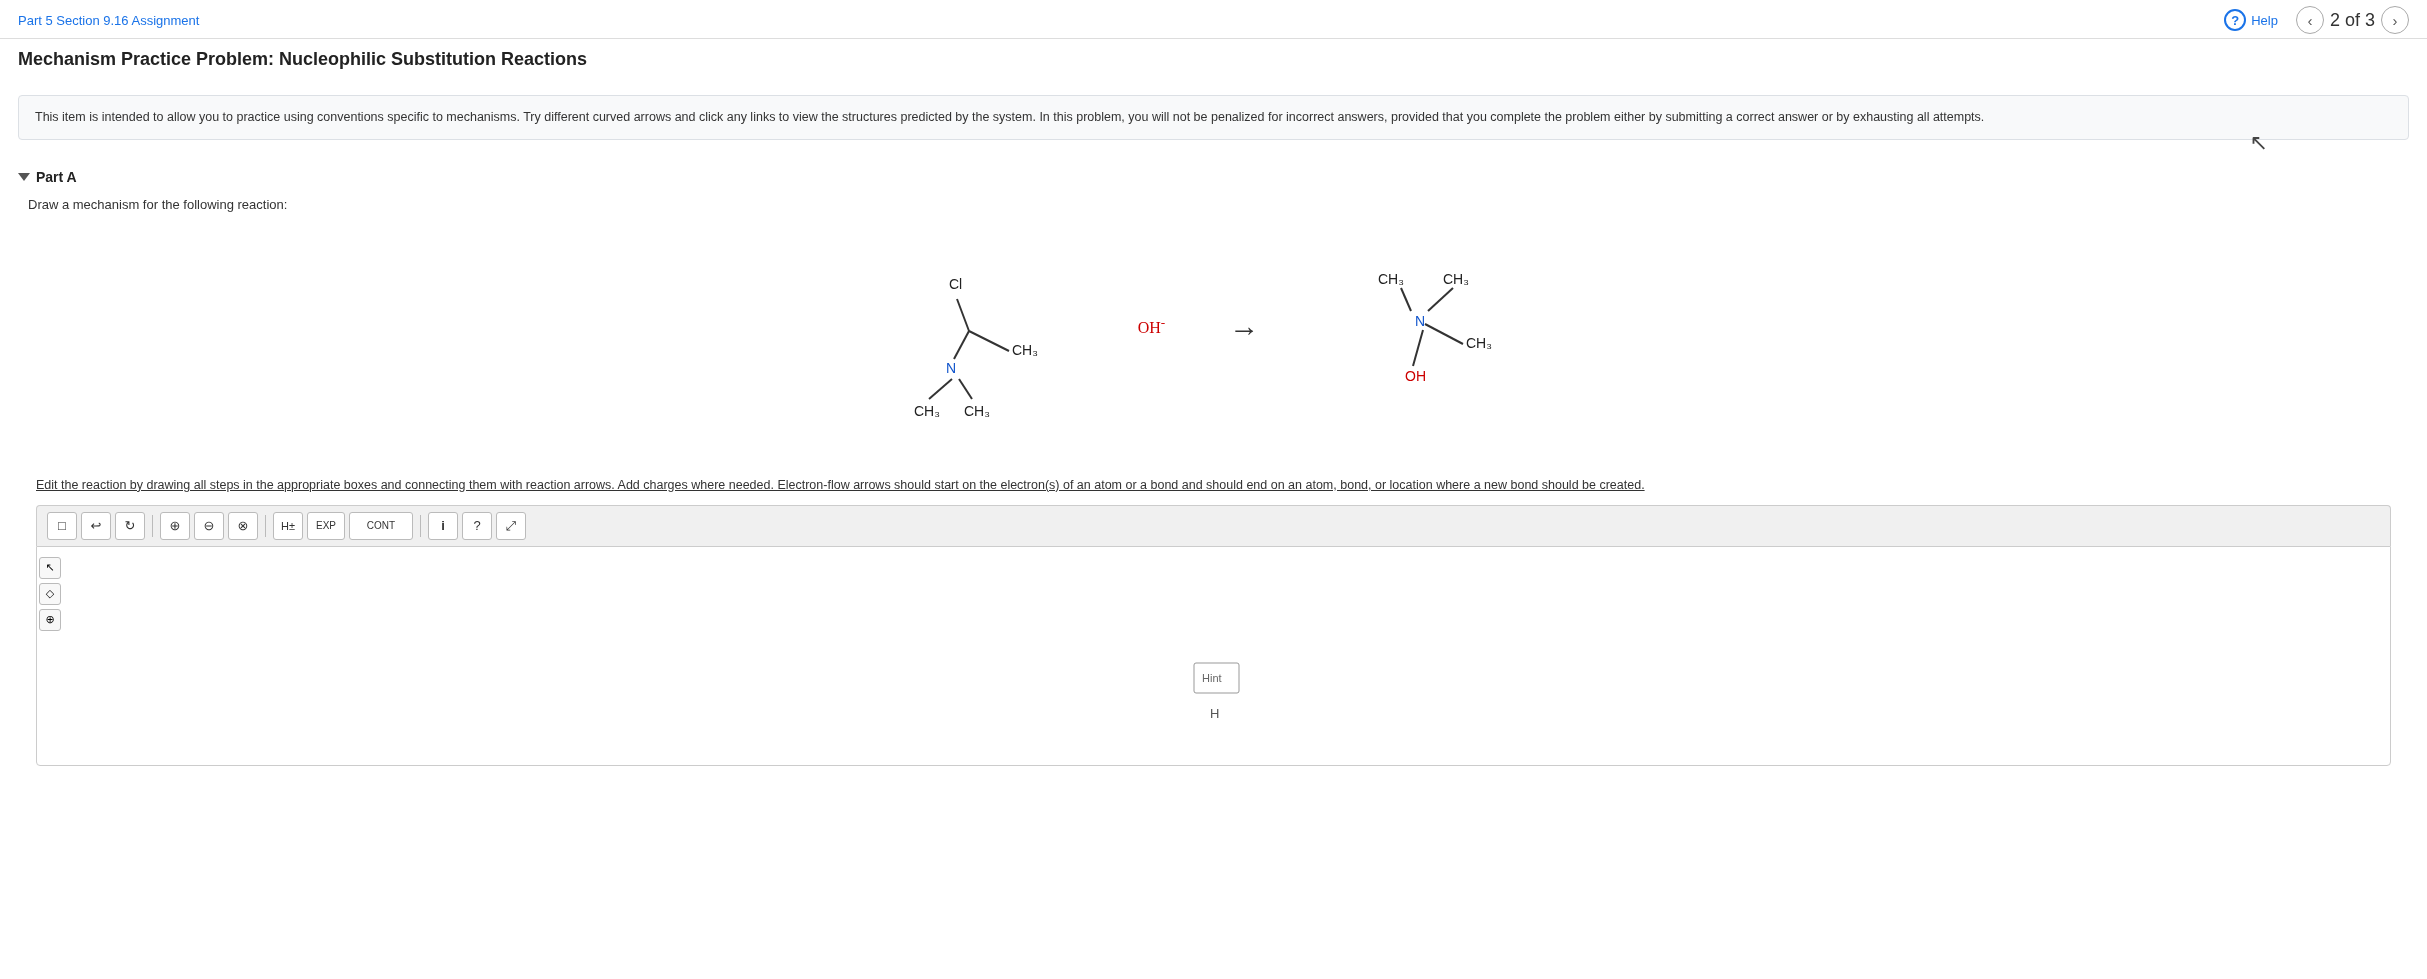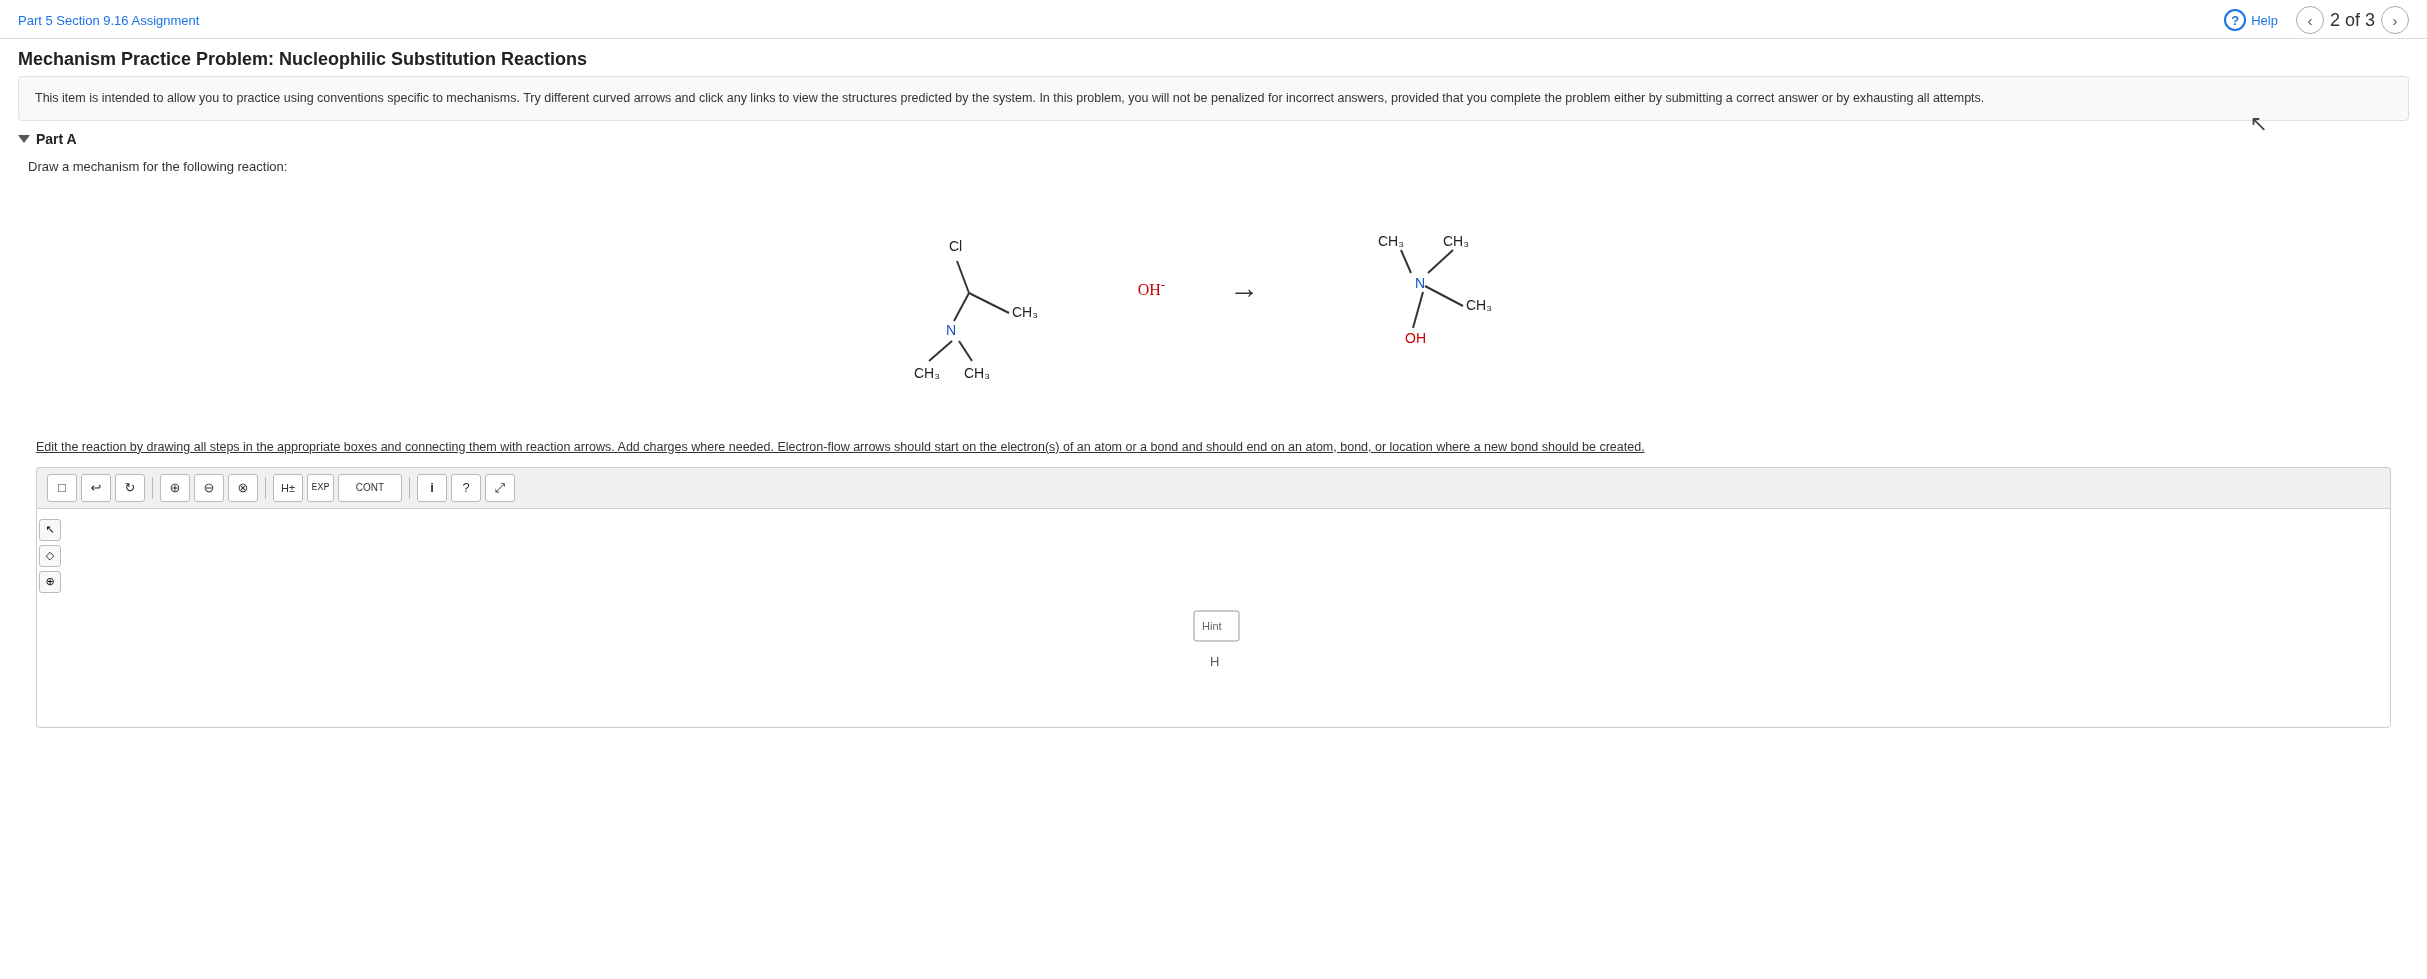--- a/index.html
+++ b/index.html
@@ -78,21 +78,21 @@
       background: #fff;
     }
     .page-title {
       font-size: 18px;
       font-weight: 700;
       color: #222;
     }
 
     
     .info-banner {
-      margin: 2px 18px;
+      margin: 21px 18px;
       background: #f8f9fa;
       border: 1px solid #dce0e5;
       border-radius: 4px;
       padding: 12px 16px;
       font-size: 12.5px;
       color: #333;
       line-height: 1.5;
       position: relative;
     }
     .info-banner-cursor {
@@ -183,21 +183,21 @@
     .drawing-canvas {
       margin: 0 18px;
       background: #fff;
       border: 1px solid #ccc;
       height: 220px;
       position: relative;
       border-radius: 0 0 4px 4px;
     }
     .canvas-content {
       position: absolute;
-      bottom: 38px;
+      bottom: 24px;
       left: 50%;
       transform: translateX(-50%);
     }
 
     
     .sidebar-tools {
       position: absolute;
       left: 2px;
       top: 10px;
       display: flex;
@@ -321,21 +321,21 @@
       <button class="tool-btn" title="Zoom Out">
         <span>⊖</span>
       </button>
       <button class="tool-btn" title="Select">
         <span>⊗</span>
       </button>
       <div class="tool-sep"></div>
       <button class="tool-btn" title="Hydrogen">
         <span style="font-size:11px;">H±</span>
       </button>
-      <button class="tool-btn" title="EXP" style="width:27px; font-size:10px;font-family:Liberation Mono, monospace;">
+      <button class="tool-btn" title="EXP" style="width:38px; font-size:10px;">
         <span>EXP</span>
       </button>
       <button class="tool-btn" title="CONT" style="width:64px; font-size:10px;">
         <span>CONT</span>
       </button>
       <div class="tool-sep"></div>
       <button class="tool-btn" title="Info">
         <span style="font-weight:bold;">i</span>
       </button>
       <button class="tool-btn" title="Help">

